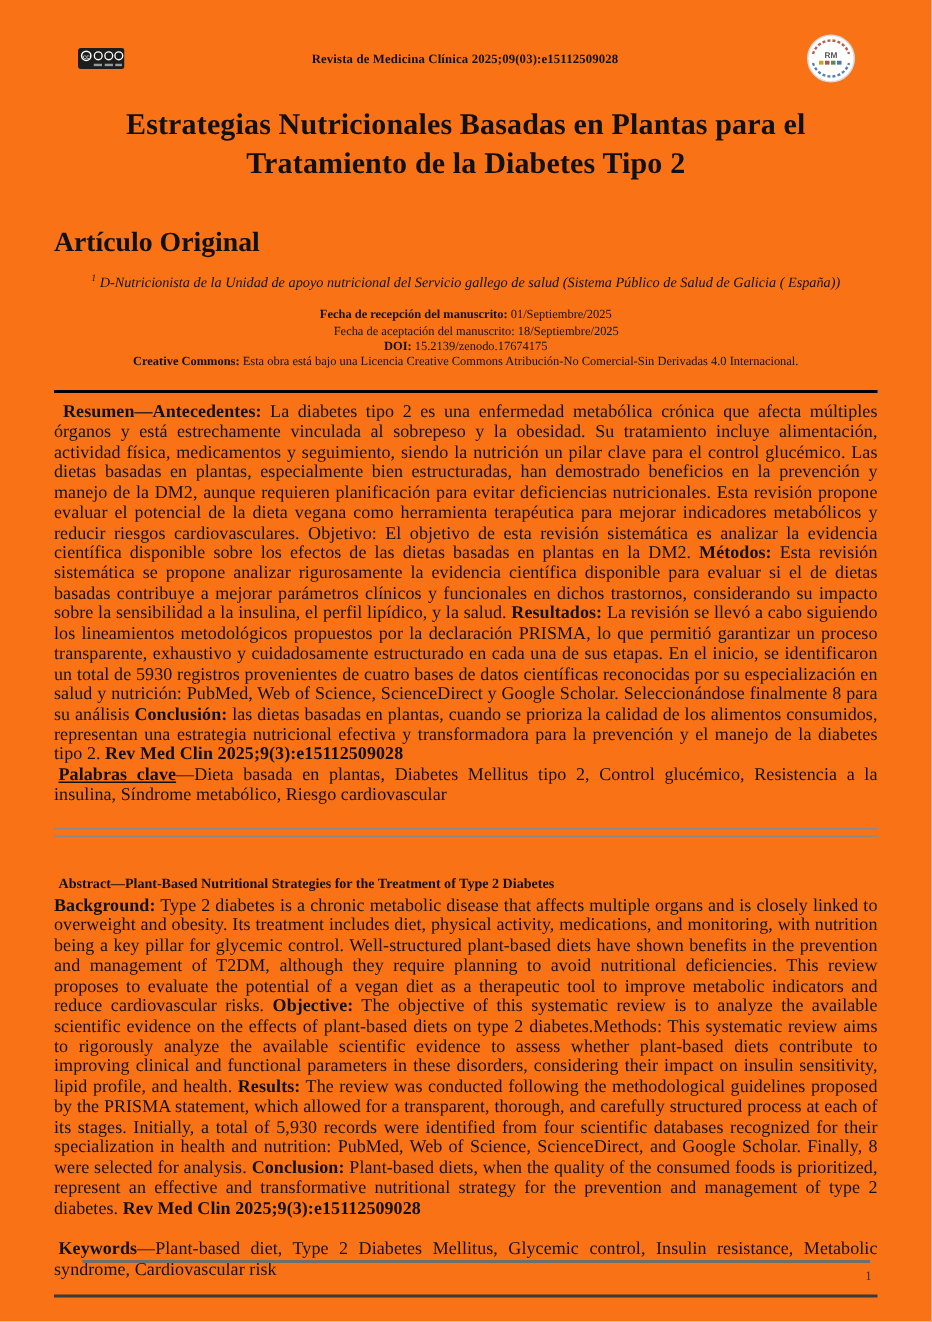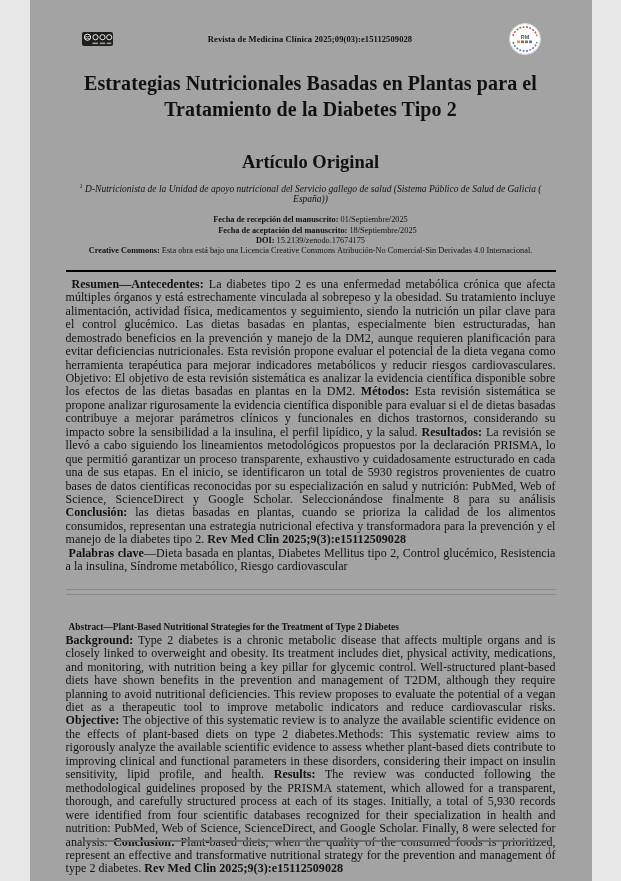--- a/index.html
+++ b/index.html
@@ -1,22 +1,22 @@
 <!DOCTYPE html>
 <html><head>
 <meta charset="utf-8">
 <style>
   * { margin: 0; padding: 0; box-sizing: border-box; }
   html, body { background: #e8e8e8; }
   body { font-family: "Liberation Serif", "DejaVu Serif", serif; color: #111; }
   .page {
     position: relative;
-    width: 562px; height: 881px;
+    width: 621px; height: 881px;
     margin: 0 auto;
-    background: #a3a3a3;
+    background: #f97316;
     overflow: hidden;
   }
   .content { padding: 22px 36px 0 36px; }
 
   
   .hdr {
     display: flex; align-items: center; justify-content: space-between;
     padding: 0 14px 0 16px;
     height: 34px;
   }
@@ -31,21 +31,21 @@
   .title {
     margin: 14px auto 0 auto;
     max-width: 535px;
     text-align: center;
     font-size: 20px; font-weight: bold;
     line-height: 26px;
     letter-spacing: 0.1px;
   }
   .article-type {
     margin-top: 30px;
-    text-align: center;
+    text-align: left;
     font-size: 18.5px; font-weight: bold;
   }
   .authors {
     margin-top: 13px;
     text-align: center;
     font-size: 12.5px;
   }
   .authors sup { font-size: 8px; }
   .affiliation {
     margin-top: 9px;
@@ -134,30 +134,30 @@
 
     <h1 class="title">Estrategias Nutricionales Basadas en Plantas para el Tratamiento de la Diabetes Tipo 2</h1>
 
     <h2 class="article-type">Artículo Original</h2>
 
 
     <div class="affiliation"><sup><span>1</span></sup><span> D-Nutricionista de la Unidad de apoyo nutricional del Servicio gallego de salud (Sistema Público de Salud de Galicia ( España))</span></div>
 
     <div class="meta">
       <div><span style="font-weight: bold;">Fecha de recepción del manuscrito:</span><span> 01/Septiembre/2025</span></div>
-      <div><span style="font-weight: bold; margin-left: 14px;">Fecha de aceptación del manuscrito:</span><span> 18/Septiembre/2025</span></div>
+      <div><span style="font-weight: normal; margin-left: 14px;">Fecha de aceptación del manuscrito:</span><span> 18/Septiembre/2025</span></div>
       <div><span style="font-weight: bold;">DOI:</span><span> 15.2139/zenodo.17674175</span></div>
       <div><span style="font-weight: bold;">Creative Commons:</span><span> Esta obra está bajo una Licencia Creative Commons Atribución-No Comercial-Sin Derivadas 4.0 Internacional.</span></div>
     </div>
 
     <hr class="rule-black">
 
     <p class="para resumen-para"><span style="font-weight: bold;">Resumen—Antecedentes:</span><span> La diabetes tipo 2 es una enfermedad metabólica crónica que afecta múltiples órganos y está estrechamente vinculada al sobrepeso y la obesidad. Su tratamiento incluye alimentación, actividad física, medicamentos y seguimiento, siendo la nutrición un pilar clave para el control glucémico. Las dietas basadas en plantas, especialmente bien estructuradas, han demostrado beneficios en la prevención y manejo de la DM2, aunque requieren planificación para evitar deficiencias nutricionales. Esta revisión propone evaluar el potencial de la dieta vegana como herramienta terapéutica para mejorar indicadores metabólicos y reducir riesgos cardiovasculares. Objetivo: El objetivo de esta revisión sistemática es analizar la evidencia científica disponible sobre los efectos de las dietas basadas en plantas en la DM2. </span><span style="font-weight: bold;">Métodos:</span><span> Esta revisión sistemática se propone analizar rigurosamente la evidencia científica disponible para evaluar si el de dietas basadas contribuye a mejorar parámetros clínicos y funcionales en dichos trastornos, considerando su impacto sobre la sensibilidad a la insulina, el perfil lipídico, y la salud. </span><span style="font-weight: bold;">Resultados:</span><span> La revisión se llevó a cabo siguiendo los lineamientos metodológicos propuestos por la declaración PRISMA, lo que permitió garantizar un proceso transparente, exhaustivo y cuidadosamente estructurado en cada una de sus etapas. En el inicio, se identificaron un total de 5930 registros provenientes de cuatro bases de datos científicas reconocidas por su especialización en salud y nutrición: PubMed, Web of Science, ScienceDirect y Google Scholar. Seleccionándose finalmente 8 para su análisis </span><span style="font-weight: bold;">Conclusión:</span><span> las dietas basadas en plantas, cuando se prioriza la calidad de los alimentos consumidos, representan una estrategia nutricional efectiva y transformadora para la prevención y el manejo de la diabetes tipo 2. </span><span style="font-weight: bold;">Rev Med Clin 2025;9(3):e15112509028</span></p>
 
-    <p class="para keywords"><span style="font-weight: bold;">Palabras clave</span><span>—Dieta basada en plantas, Diabetes Mellitus tipo 2, Control glucémico, Resistencia a la insulina, Síndrome metabólico, Riesgo cardiovascular</span></p>
+    <p class="para keywords"><span style="font-weight: bold; text-decoration: underline;">Palabras clave</span><span>—Dieta basada en plantas, Diabetes Mellitus tipo 2, Control glucémico, Resistencia a la insulina, Síndrome metabólico, Riesgo cardiovascular</span></p>
 
     <div class="rule-double">
       <hr>
         <hr>
     </div>
 
     <p class="abstract-heading">Abstract—Plant-Based Nutritional Strategies for the Treatment of Type 2 Diabetes</p>
 
     <p class="para abstract-para"><span style="font-weight: bold;">Background:</span><span> Type 2 diabetes is a chronic metabolic disease that affects multiple organs and is closely linked to overweight and obesity. Its treatment includes diet, physical activity, medications, and monitoring, with nutrition being a key pillar for glycemic control. Well-structured plant-based diets have shown benefits in the prevention and management of T2DM, although they require planning to avoid nutritional deficiencies. This review proposes to evaluate the potential of a vegan diet as a therapeutic tool to improve metabolic indicators and reduce cardiovascular risks. </span><span style="font-weight: bold;">Objective:</span><span> The objective of this systematic review is to analyze the available scientific evidence on the effects of plant-based diets on type 2 diabetes.Methods: This systematic review aims to rigorously analyze the available scientific evidence to assess whether plant-based diets contribute to improving clinical and functional parameters in these disorders, considering their impact on insulin sensitivity, lipid profile, and health. </span><span style="font-weight: bold;">Results:</span><span> The review was conducted following the methodological guidelines proposed by the PRISMA statement, which allowed for a transparent, thorough, and carefully structured process at each of its stages. Initially, a total of 5,930 records were identified from four scientific databases recognized for their specialization in health and nutrition: PubMed, Web of Science, ScienceDirect, and Google Scholar. Finally, 8 were selected for analysis. </span><span style="font-weight: bold;">Conclusion:</span><span> Plant-based diets, when the quality of the consumed foods is prioritized, represent an effective and transformative nutritional strategy for the prevention and management of type 2 diabetes. </span><span style="font-weight: bold;">Rev Med Clin 2025;9(3):e15112509028</span></p>
 

